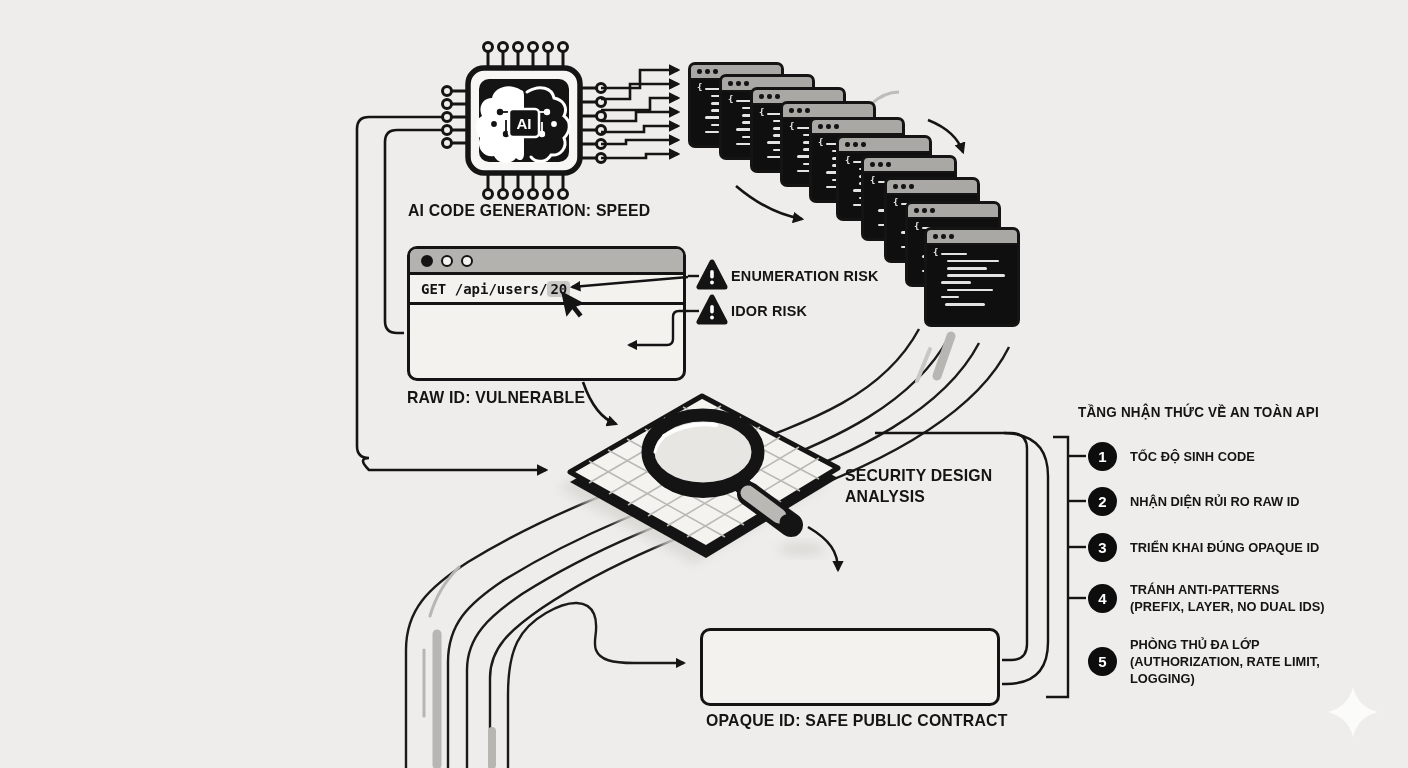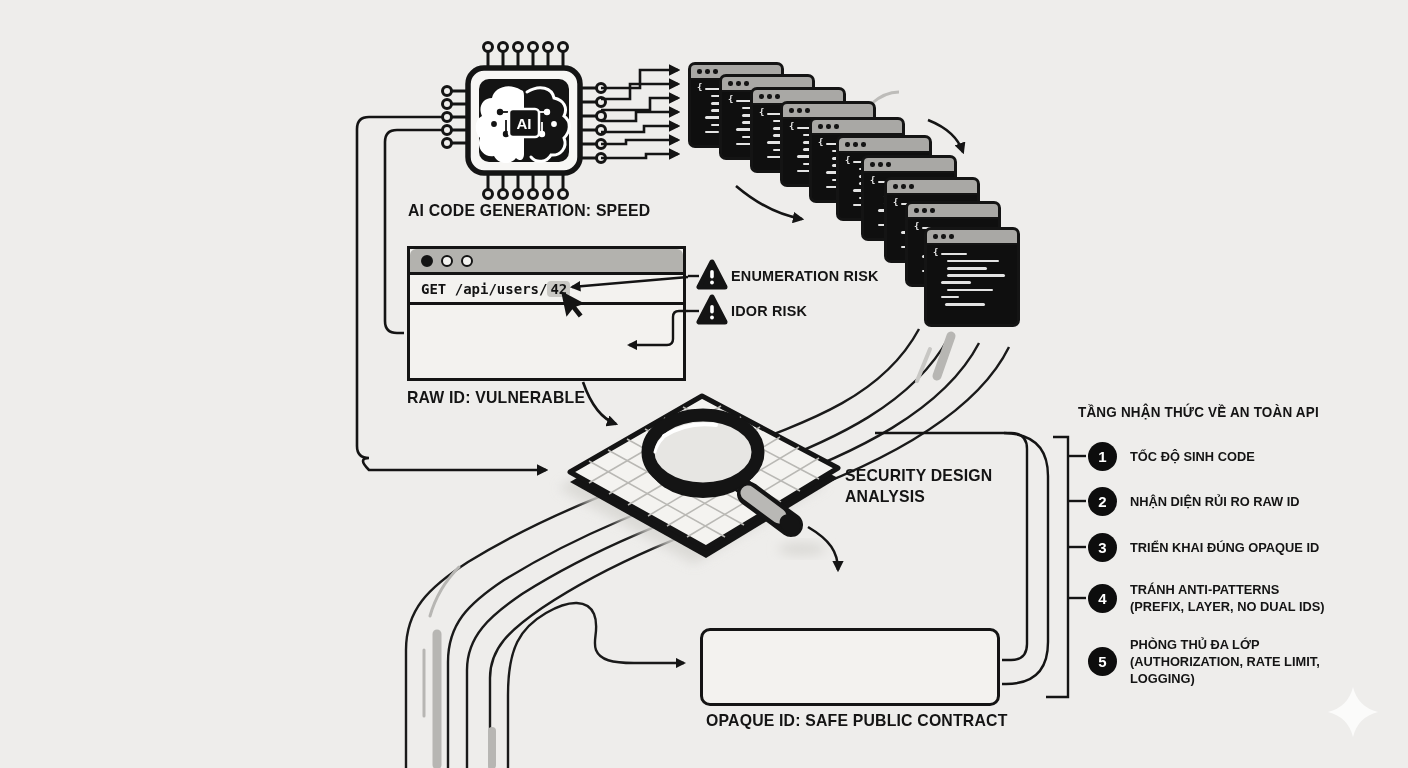--- a/index.html
+++ b/index.html
@@ -22,21 +22,21 @@
           display:flex;align-items:center;gap:3.5px;padding-left:6px;}
   .cw-bar i{width:4.5px;height:4.5px;border-radius:50%;background:#141414;}
   .cw-body{position:relative;padding-top:3px;}
   .cw-line{height:2.6px;background:#e3e3e3;border-radius:1.5px;margin-top:4.6px;}
   .brace{position:absolute;left:6px;color:#e3e3e3;font-family:"DejaVu Sans Mono",monospace;
          font-size:9px;font-weight:700;}
   .brace.t{top:2px;}
 
   
   .browser{left:407px;top:246px;width:279px;height:135px;background:#f3f2ef;border:3px solid #141414;
-           border-radius:0;z-index:3;box-sizing:border-box;}
+           border-radius:10px;z-index:3;box-sizing:border-box;}
   .b-bar{height:23px;background:#b3b2ae;border-bottom:3px solid #141414;border-radius:6px 6px 0 0;
          display:flex;align-items:center;gap:8px;padding-left:11px;}
   .dot{width:12px;height:12px;border-radius:50%;border:2.5px solid #141414;box-sizing:border-box;background:#f3f2ef;}
   .dot.filled{background:#141414;}
   .b-url{height:27px;border-bottom:3px solid #141414;display:flex;align-items:center;
          padding-left:11px;font-size:14px;}
   .hl{background:#c9c8c4;border-radius:4px;padding:0 3px;}
   .b-body{padding:4px 0 0 12px;font-size:13px;line-height:17.5px;}
   .code-line{white-space:pre;}
 
@@ -426,21 +426,21 @@
     </div>
 
   <div class="abs browser">
     <div class="b-bar">
       <span class="dot filled"></span>
       <span class="dot"></span>
       <span class="dot"></span>
     </div>
     <div class="b-url mono">
       <span style="white-space:pre;">GET /api/users/</span>
-        <span class="hl">42</span>
+        <span class="hl">20</span>
     </div>
     <div class="b-body mono">
 
     <div class="code-line"></div>
         <div class="code-line"></div>
         <div class="code-line"></div>
         <div class="code-line"></div>
       </div>
   </div>
   <div class="cap" style="left:407px;top:388px;font-size:17px;">RAW ID: VULNERABLE</div>

